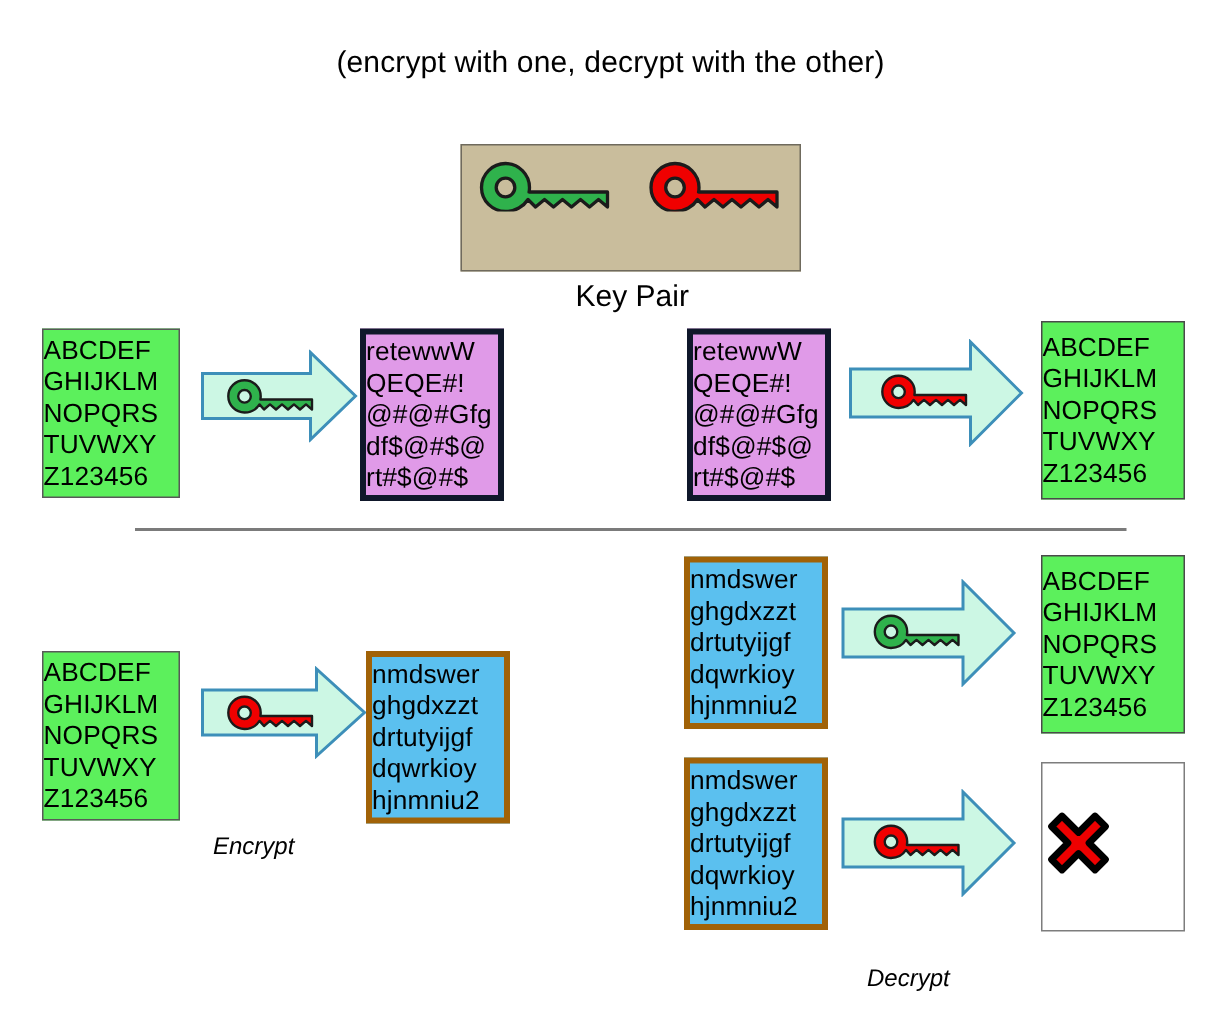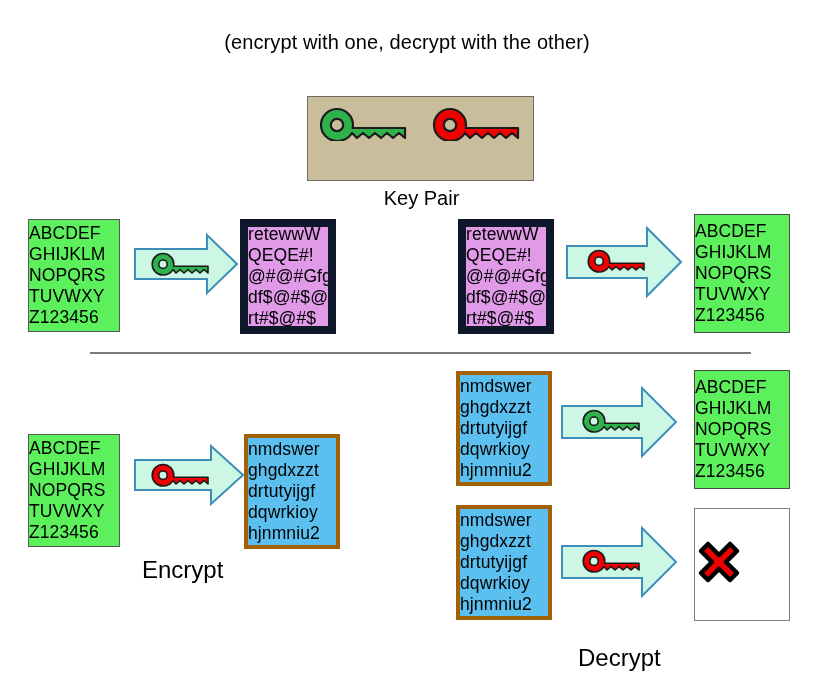--- a/index.html
+++ b/index.html
@@ -75,21 +75,21 @@
   .doc-plain {
     background: #5cf05c;
     border: 1px solid #595959;
   }
   .doc-plain-thin {
     background: #5cf05c;
     border: 1px solid #4a4a4a;
   }
   .doc-cipher-purple {
     background: #e09ae8;
-    border: 8px solid #0f172a;
+    border: 4px solid #0f172a;
   }
   .doc-cipher-blue {
     background: #5bc0ef;
     border: 4px solid #a16207;
   }
   .doc-blank {
     background: #ffffff;
     border: 1px solid #7d7d7d;
     justify-content: center;
   }
@@ -99,21 +99,21 @@
   .arrow-wrap svg { display: block; }
 
   
   #divider {
     left: 90px; top: 352px;
     width: 661px; height: 2px;
     background: #7b7b7b;
   }
 
   
-  .caption { font-size: 24px; }
+  .caption { font-size: 16px; font-style: italic; }
   #caption-encrypt { left: 142px; top: 556px; }
   #caption-decrypt { left: 578px; top: 644px; }
 </style>
 </head>
 <body>
 
 <div class="abs" id="title-block">
   <div class="line2">(encrypt with one, decrypt with the other)</div>
 </div>
 

